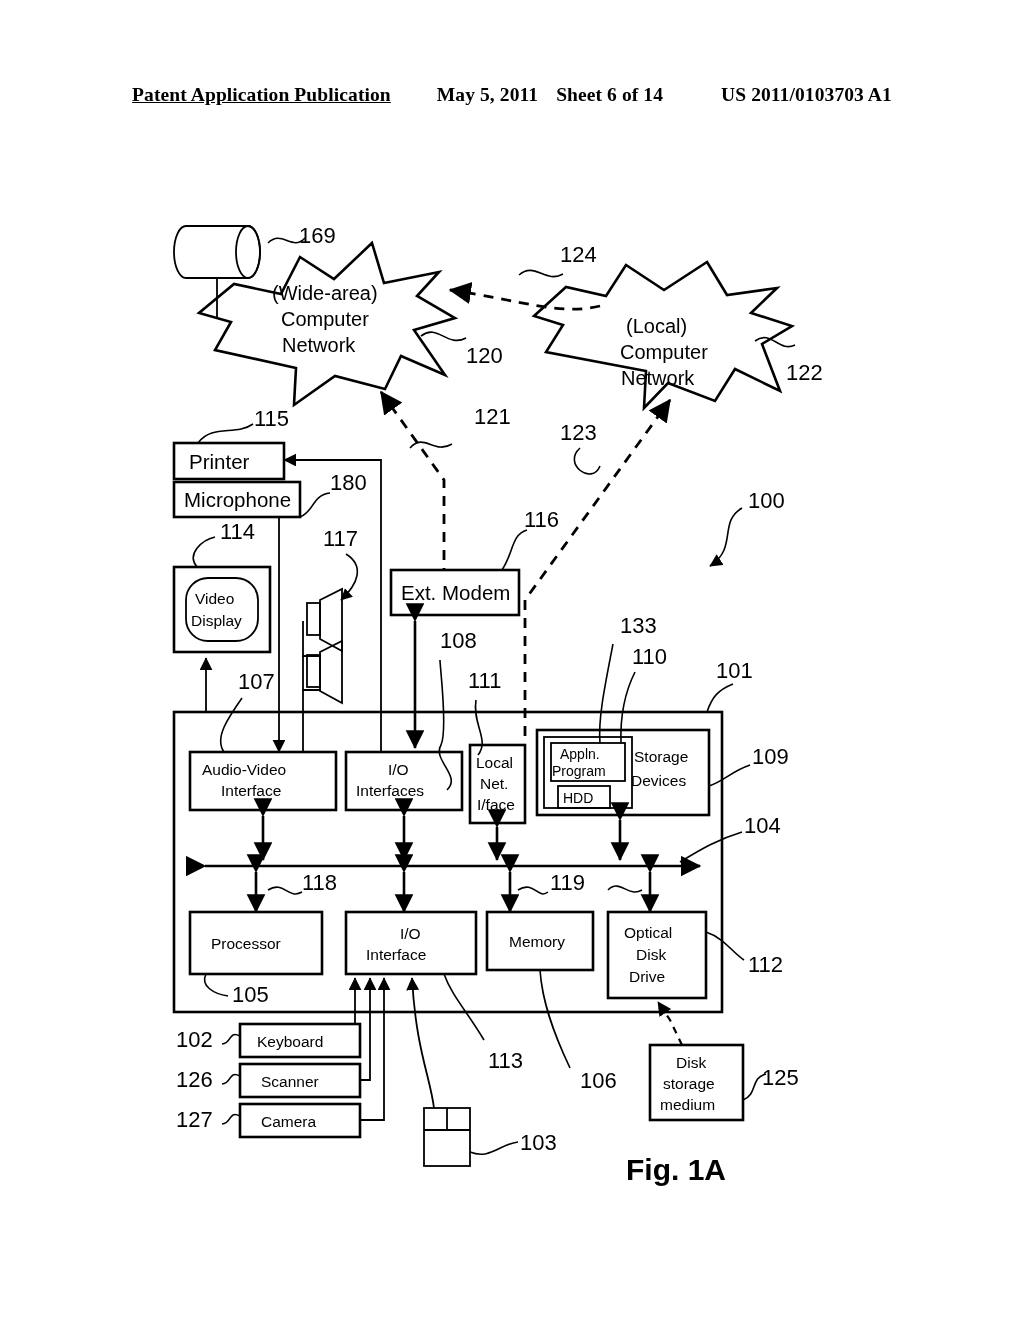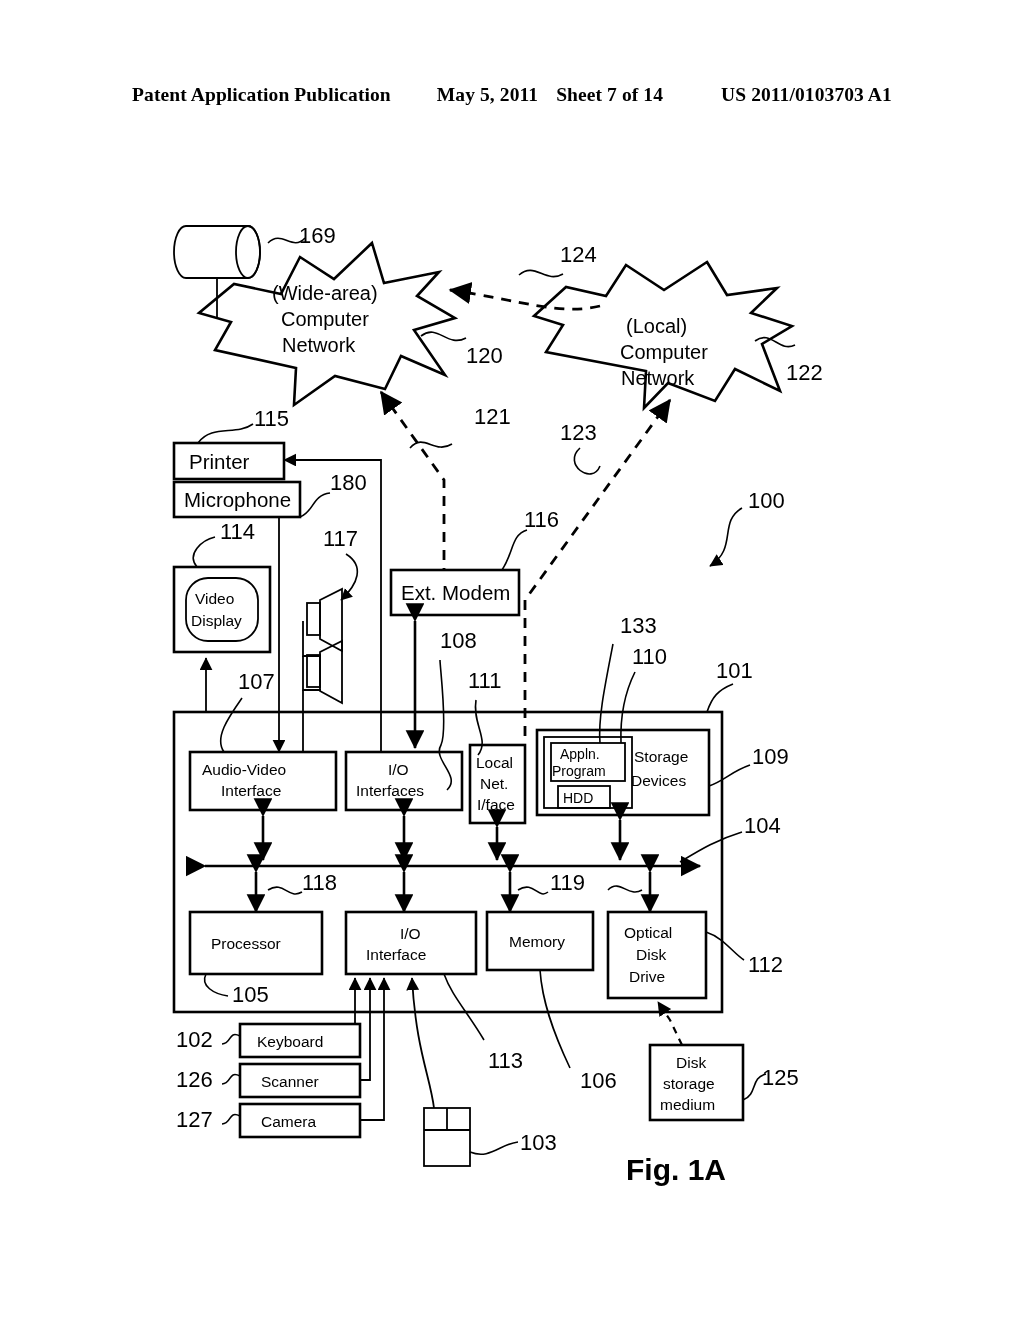--- a/index.html
+++ b/index.html
@@ -25,21 +25,21 @@
     width: 1024px;
     display: flex;
     justify-content: center;
     align-items: baseline;
     font-family: "Liberation Serif", serif;
     font-weight: bold;
     font-size: 19.5px;
     letter-spacing: 0.1px;
     white-space: nowrap;
   }
-  #pub-header .hdr-pub  { margin-right: 46px; }
+  #pub-header .hdr-pub  { margin-right: 46px; text-decoration: underline; }
   #pub-header .hdr-date { margin-right: 18px; }
   #pub-header .hdr-sheet{ margin-right: 58px; }
 
   
   #figure {
     position: absolute;
     top: 0; left: 0;
     width: 847px;
     height: 1320px;
   }
@@ -57,21 +57,21 @@
   .boxline { fill:#fff; stroke:#000; stroke-width:2.6; }
   .leader  { fill:none; stroke:#000; stroke-width:1.6; }
   .dashed  { fill:none; stroke:#000; stroke-width:2.8; stroke-dasharray:10 8; }
 </style>
 </head>
 <body>
 
 <div id="pub-header">
   <span class="hdr-pub">Patent Application Publication</span>
   <span class="hdr-date">May 5, 2011</span>
-  <span class="hdr-sheet">Sheet 7 of 14</span>
+  <span class="hdr-sheet">Sheet 6 of 14</span>
   <span class="hdr-num">US 2011/0103703 A1</span>
 </div>
 
 <div id="figure">
 <svg width="1024" height="1320" viewBox="0 0 1024 1320" xmlns="http://www.w3.org/2000/svg">
 
   <defs>
     <marker id="ah" markerWidth="9" markerHeight="9" refX="7.5" refY="4" orient="auto">
       <path d="M0,0 L8,4 L0,8 z" fill="#000"></path>
     </marker>

